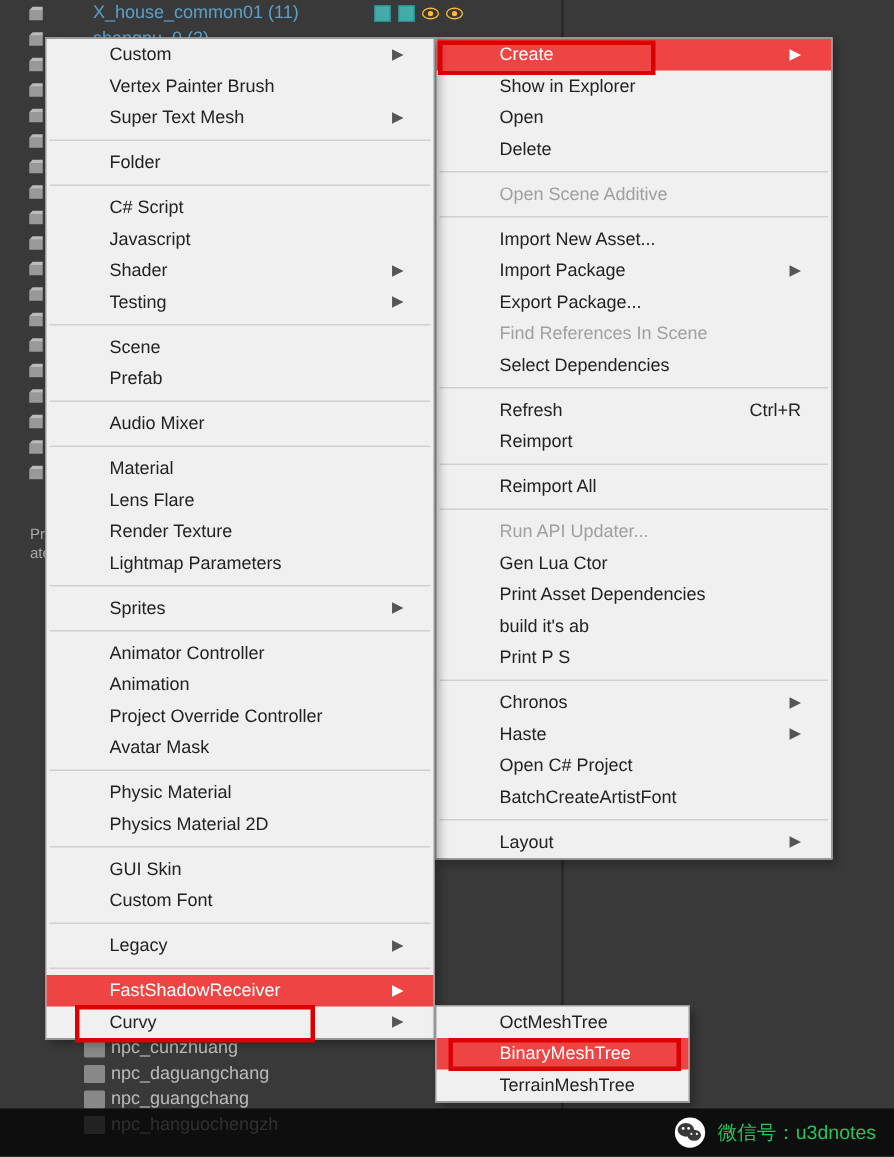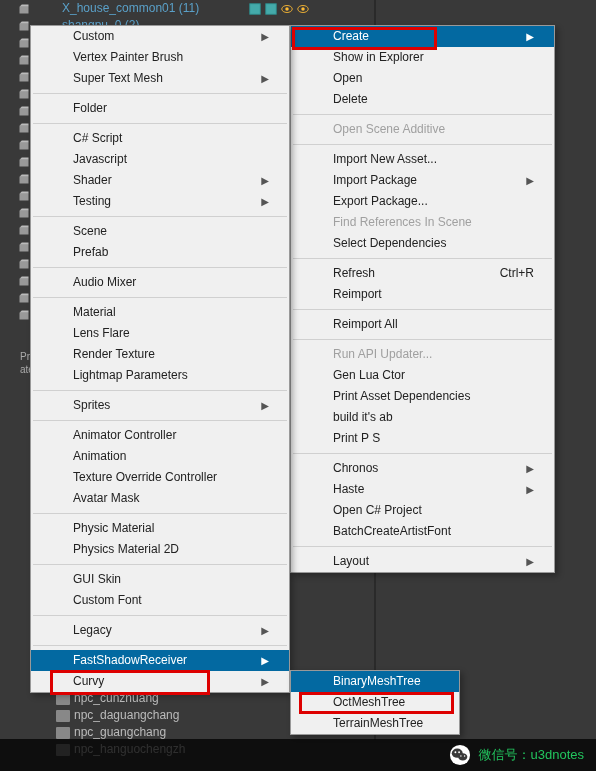--- a/index.html
+++ b/index.html
@@ -13,21 +13,21 @@
 .hier2 { position:absolute; left:40px; top:690px; color:#bbb; }
 .folder-row { height:17px; line-height:17px; display:flex; align-items:center; gap:4px;margin-left:16px; }
 .folder-icon { width:14px; height:12px; background:#888; border-radius:1px; display:inline-block; }
 .proj-label { position:absolute; left:0; top:350px; color:#aaa; font-size:10px; }
 .proj-label div { padding:1px 20px; }
 .menu { position:absolute; background:#f0f0f0; border:1px solid #999; box-shadow:3px 3px 6px rgba(0,0,0,0.3); }
 .menu1 { left:30px; top:25px; width:260px; }
 .menu2 { left:290px; top:25px; width:265px; }
 .menu3 { left:290px; top:670px; width:170px; }
 .menu-item { height:21px; line-height:21px; padding:0 20px 0 42px; color:#222; display:flex; justify-content:space-between; align-items:center; }
-.menu-item.hl { background:#0369a1; color:#fff; }
+.menu-item.hl { background:#ef4444; color:#fff; }
 .menu-item.dis { color:#a0a0a0; }
 .menu-sep { height:1px; background:#d0d0d0; margin:4px 2px; }
 .arrow { font-size:10px; color:#555; }
 .menu-item.hl .arrow { color:#fff; }
 .redbox { position:absolute; border:3px solid #d00; pointer-events:none; }
 .rb1 { left:292px; top:27px; width:145px; height:23px; }
 .rb2 { left:50px; top:670px; width:160px; height:25px; }
 .rb3 { left:299px; top:692px; width:155px; height:22px; }
 .footer { position:absolute; left:0; bottom:0; width:596px; height:32px; background:rgba(0,0,0,0.75); display:flex; align-items:center; justify-content:flex-end; padding-right:12px; gap:8px; color:#22c55e; font-size:13px; }
 .wx-icon { width:22px; height:22px; display:inline-block; }
@@ -371,21 +371,21 @@
         <span class="arrow">▶</span>
       </div>
       <div class="menu-sep"></div>
       <div class="menu-item">
         <span>Animator Controller</span>
       </div>
       <div class="menu-item">
         <span>Animation</span>
       </div>
       <div class="menu-item">
-        <span>Texture Override Controller</span>
+        <span>Project Override Controller</span>
       </div>
       <div class="menu-item">
         <span>Avatar Mask</span>
       </div>
       <div class="menu-sep"></div>
       <div class="menu-item">
         <span>Physic Material</span>
       </div>
       <div class="menu-item">
         <span>Physics Material 2D</span>
@@ -408,25 +408,25 @@
         <span class="arrow">▶</span>
       </div>
       <div class="menu-item">
         <span>Curvy</span>
         <span class="arrow">▶</span>
       </div>
     </div>
 </div>
 <div class="menu menu3">
   <div id="m3">
+      <div class="menu-item">
+        <span>OctMeshTree</span>
+      </div>
       <div class="menu-item hl">
         <span>BinaryMeshTree</span>
-      </div>
-      <div class="menu-item">
-        <span>OctMeshTree</span>
       </div>
       <div class="menu-item">
         <span>TerrainMeshTree</span>
       </div>
     </div>
 </div>
 
 <div class="redbox rb1"></div>
 <div class="redbox rb2"></div>
 <div class="redbox rb3"></div>

